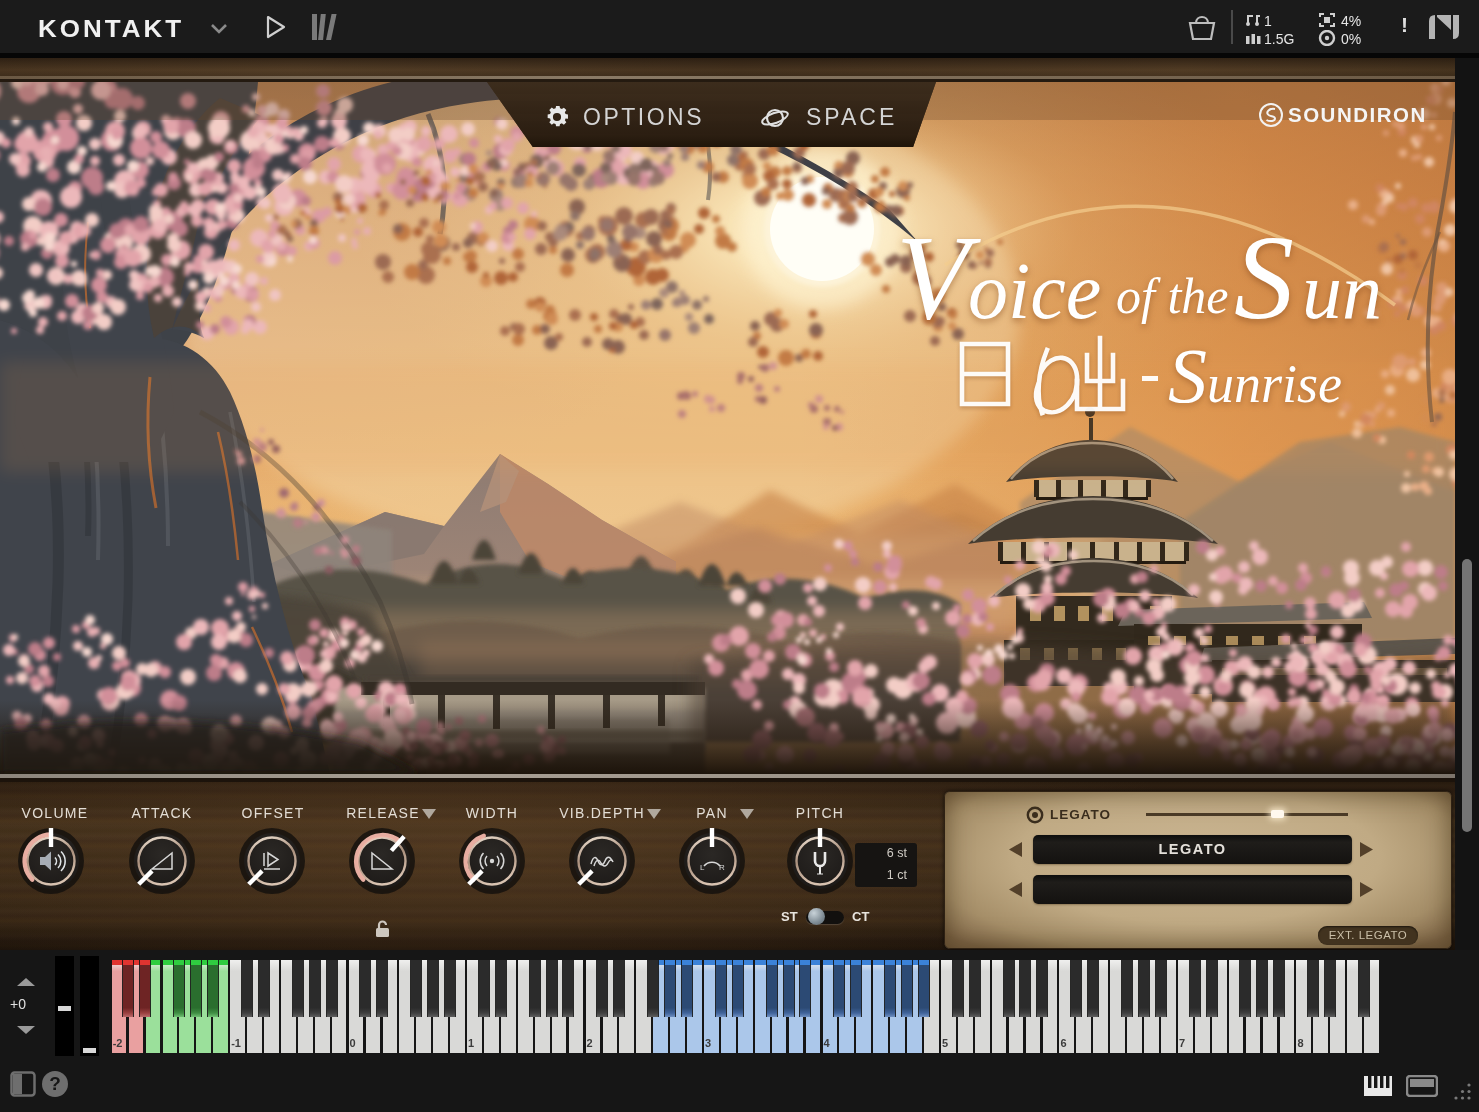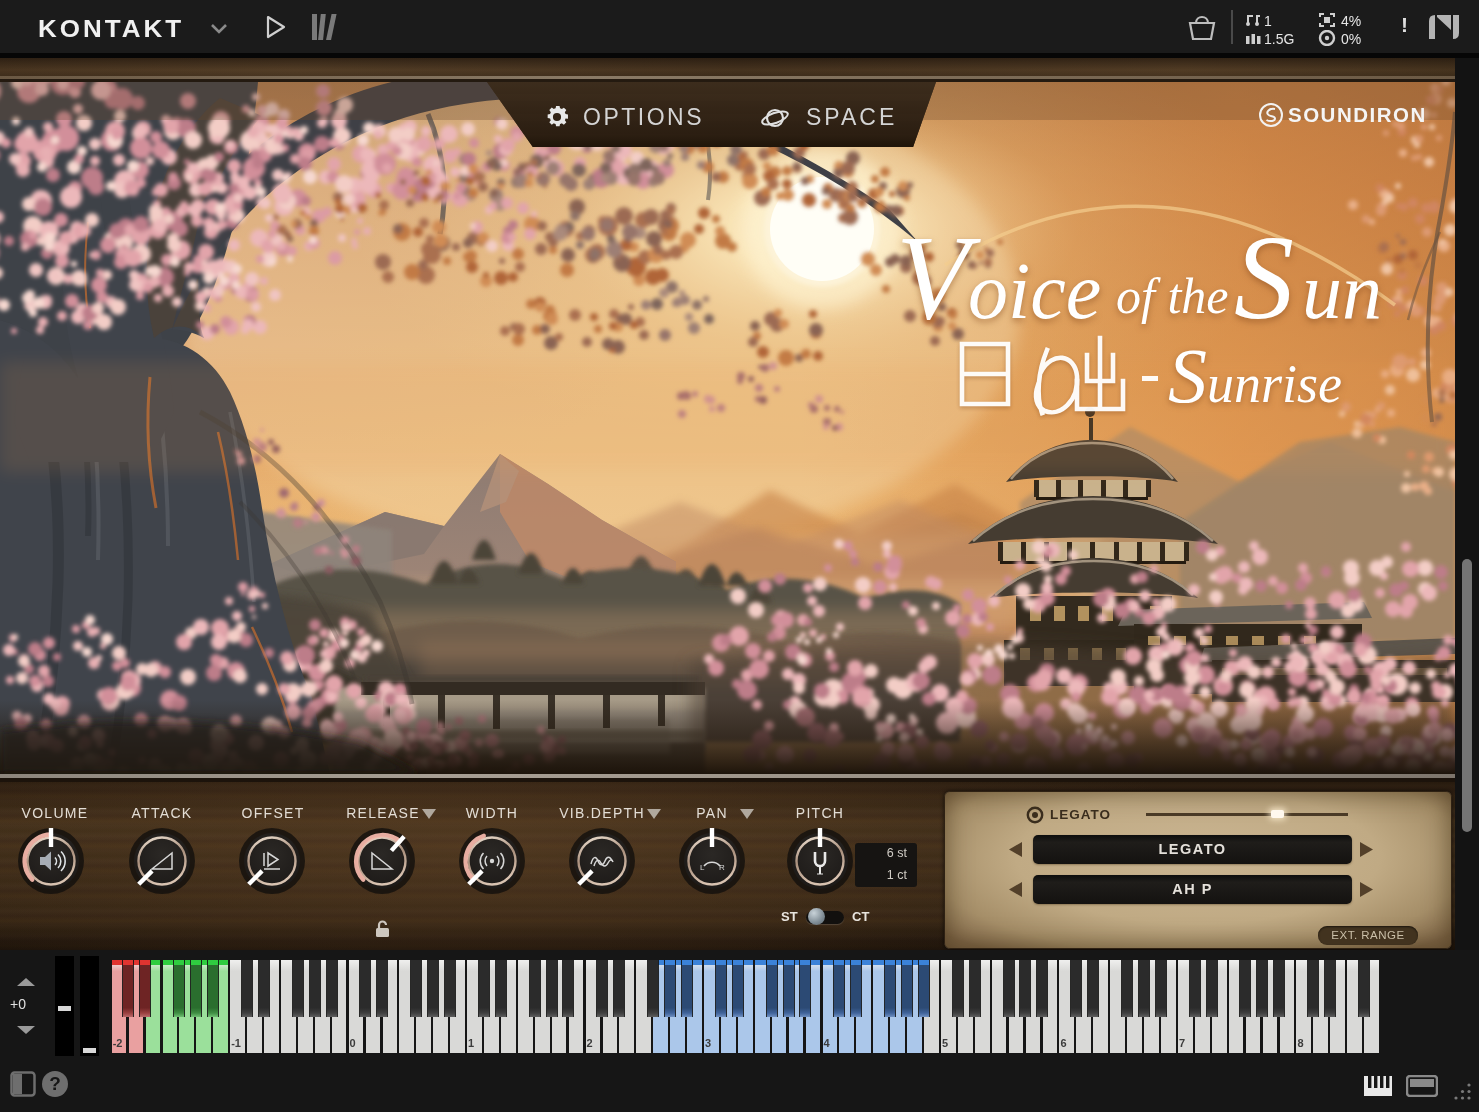--- a/index.html
+++ b/index.html
@@ -2694,29 +2694,29 @@
 <svg class="abs" style="left:1026px;top:806px" width="18" height="18">
       <circle cx="9" cy="9" r="7.2" fill="none" stroke="#3a2d1d" stroke-width="2.4"></circle>
       <circle cx="9" cy="9" r="3" fill="#3a2d1d"></circle>
     </svg>
 <div class="abs" style="left:1050px;top:807px;color:#3a2d1d;font-size:13.5px;font-weight:bold;letter-spacing:1px">LEGATO</div>
 <div class="abs" style="left:1146px;top:813px;width:202px;height:3px;background:#4a3a26"></div>
 <div class="abs" style="left:1271px;top:810px;width:13px;height:8px;background:#fff8ee;border-radius:2px;box-shadow:0 0 6px 2px rgba(255,240,210,0.8)"></div>
 <div class="abs" style="left:1033px;top:835px;width:319px;height:29px;background:linear-gradient(#0d0d0d,#1f1d1a 25%,#141210);border-radius:5px;box-shadow:0 1px 2px rgba(90,70,40,0.5)"></div>
 <div class="abs" style="left:1033px;top:835px;width:319px;height:29px;line-height:29px;text-align:center;color:#e4e0da;font-size:14.5px;font-weight:bold;letter-spacing:1.5px">LEGATO</div>
 <div class="abs" style="left:1033px;top:875px;width:319px;height:29px;background:linear-gradient(#0d0d0d,#1f1d1a 25%,#141210);border-radius:5px;box-shadow:0 1px 2px rgba(90,70,40,0.5)"></div>
-<div class="abs" style="left:1033px;top:875px;width:319px;height:29px;line-height:29px;text-align:center;color:#e4e0da;font-size:14.5px;font-weight:bold;letter-spacing:1.5px">AH P</div><svg class="abs" style="left:1008px;top:841px" width="15" height="17">
+<svg class="abs" style="left:1008px;top:841px" width="15" height="17">
       <path d="M14,1 L14,16 L1,8.5 Z" fill="#53402a"></path>
     </svg><svg class="abs" style="left:1008px;top:881px" width="15" height="17">
       <path d="M14,1 L14,16 L1,8.5 Z" fill="#53402a"></path>
     </svg><svg class="abs" style="left:1359px;top:841px" width="15" height="17">
       <path d="M1,1 L1,16 L14,8.5 Z" fill="#53402a"></path>
     </svg><svg class="abs" style="left:1359px;top:881px" width="15" height="17">
       <path d="M1,1 L1,16 L14,8.5 Z" fill="#53402a"></path>
-    </svg><div class="abs" style="left:1318px;top:926px;width:100px;height:19px;border-radius:9px;background:#42331f;box-shadow:inset 0 1px 2px rgba(0,0,0,0.6);color:#cabfa8;font-size:11.5px;letter-spacing:0.5px;text-align:center;line-height:19px">EXT. RANGE</div>
+    </svg><div class="abs" style="left:1318px;top:926px;width:100px;height:19px;border-radius:9px;background:#42331f;box-shadow:inset 0 1px 2px rgba(0,0,0,0.6);color:#cabfa8;font-size:11.5px;letter-spacing:0.5px;text-align:center;line-height:19px">EXT. LEGATO</div>
 
 <div class="abs" style="left:0;top:950px;width:1479px;height:162px;background:#161616"></div>
 <svg class="abs" style="left:14px;top:976px" width="24" height="60">
       <path d="M3,10 L21,10 L12,2 Z" fill="#9a9a9a"></path>
       <path d="M3,50 L21,50 L12,58 Z" fill="#9a9a9a"></path>
     </svg>
 <div class="abs" style="left:10px;top:996px;color:#e0e0e0;font-size:14px">+0</div>
 <div class="abs" style="left:55px;top:956px;width:19px;height:100px;background:#000"></div>
 <div class="abs" style="left:58px;top:1006px;width:13px;height:5px;background:#d8d8d8"></div>
 <div class="abs" style="left:80px;top:956px;width:19px;height:100px;background:#000"></div>

